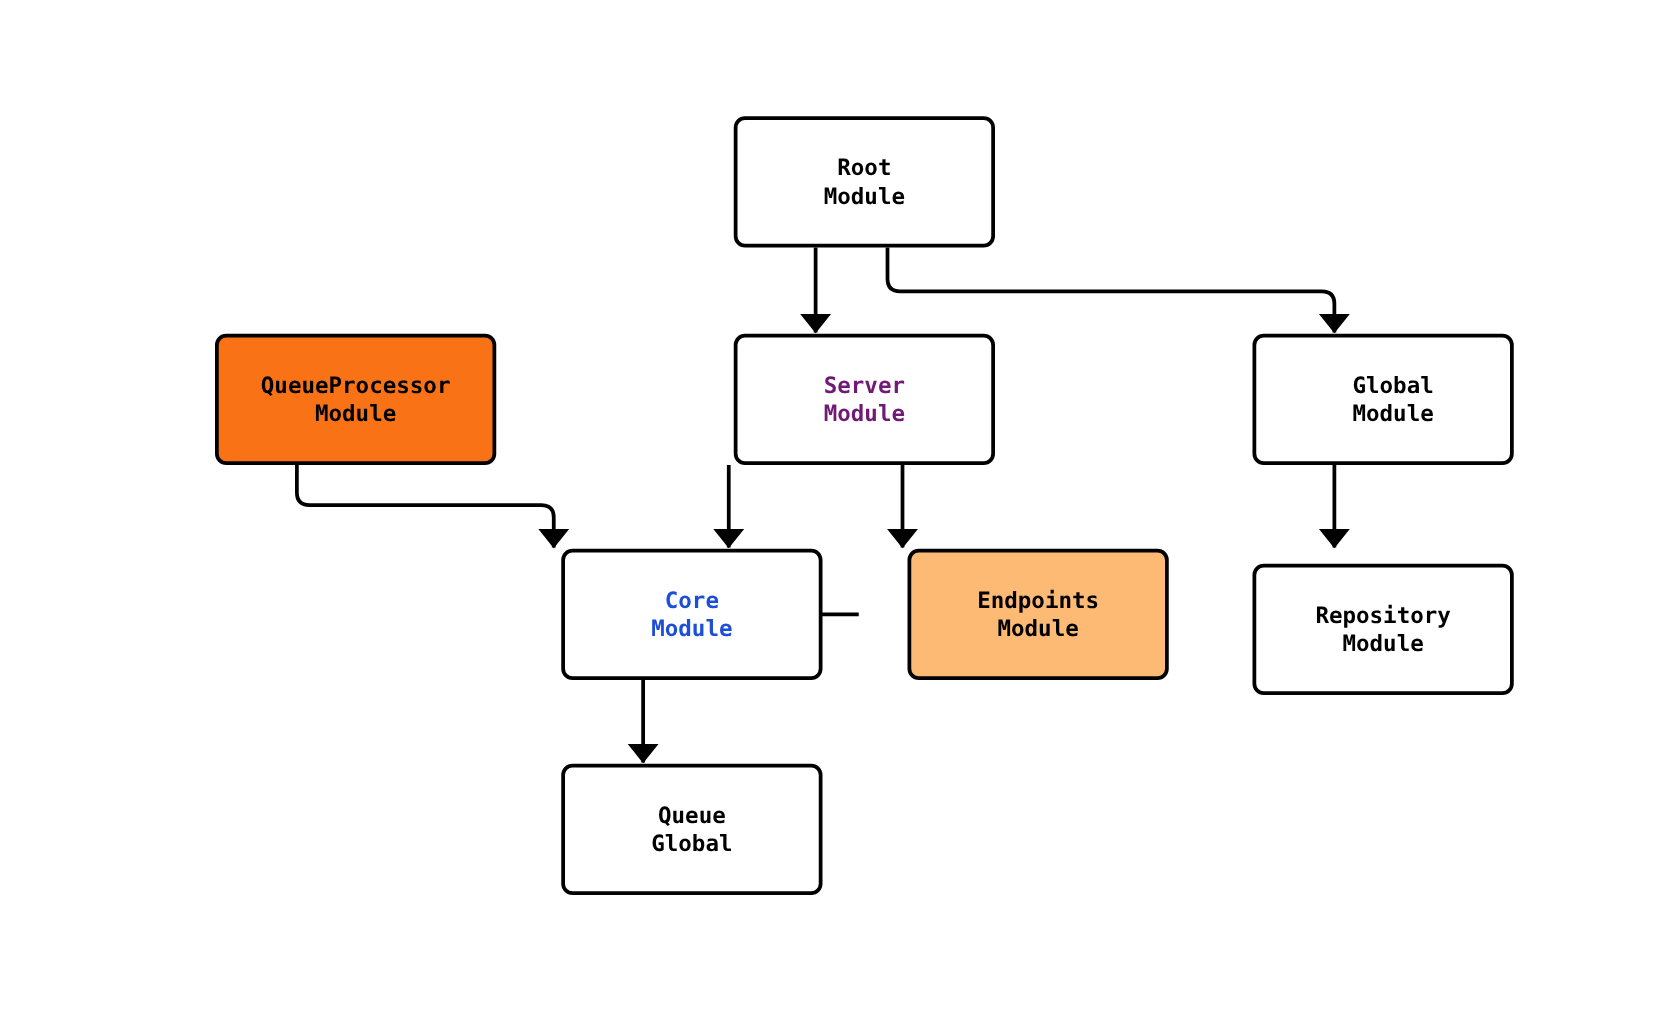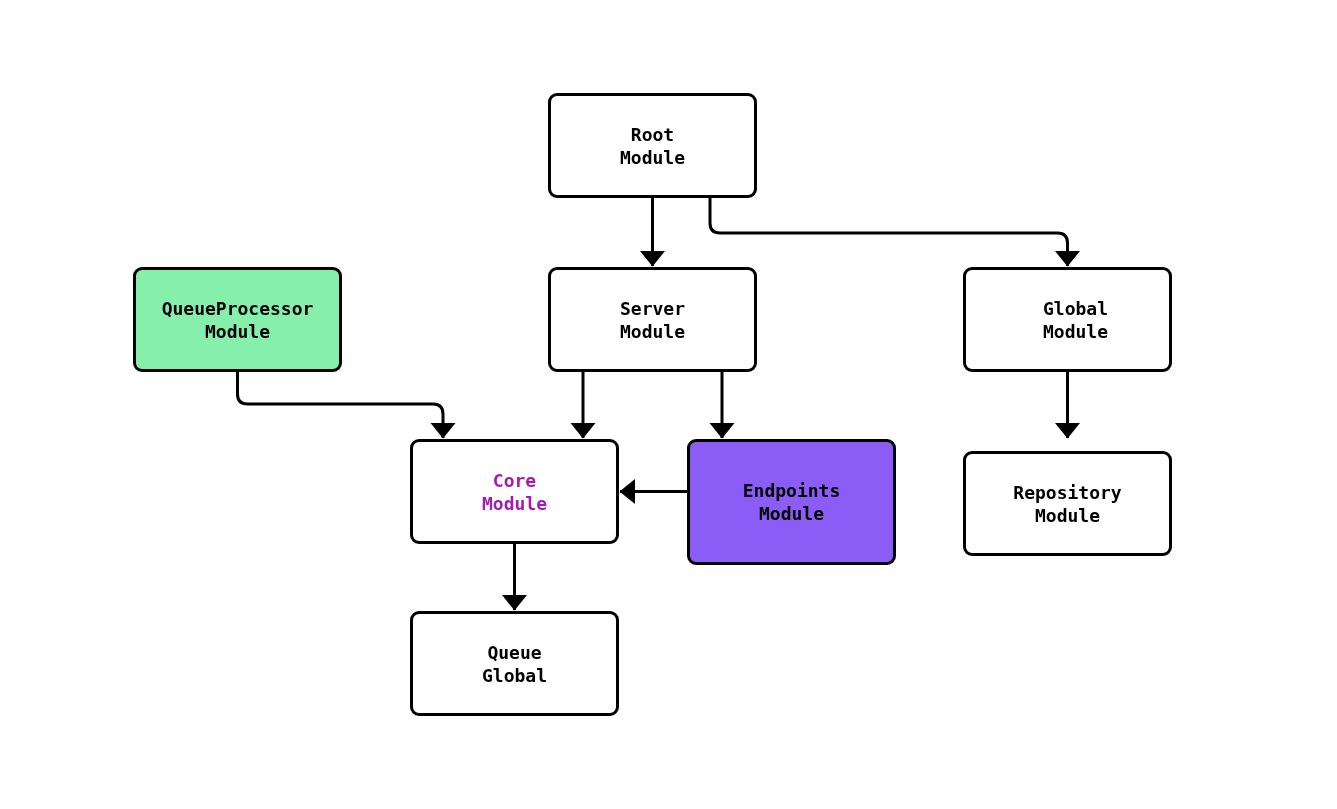--- a/index.html
+++ b/index.html
@@ -33,20 +33,21 @@
   }
   .node {
     position: absolute;
     box-sizing: border-box;
     border: 3px solid #000000;
     border-radius: 9px;
     background: #ffffff;
     display: flex;
     align-items: center;
     justify-content: center;
+    margin-left: 39px;
   }
   .node-label {
     font-family: "DejaVu Sans Mono", monospace;
     font-weight: bold;
     font-size: 18px;
     line-height: 23px;
     color: #000000;
     text-align: center;
     white-space: pre-line;
   }
@@ -71,36 +72,36 @@
         <path class="edge" d="M1067.5,372 L1067.5,438" stroke="#000000" marker-end="url(#arrow)"></path>
         <path class="edge" d="M514.5,544 L514.5,610" stroke="#000000" marker-end="url(#arrow)"></path>
       </g>
   </svg>
   <div>
       <div class="node" style="left: 548px; top: 93px; width: 209px; height: 105px; border-color: rgb(0, 0, 0); background: rgb(255, 255, 255);">
         <span class="node-label" style="color: rgb(0, 0, 0);">Root
 Module</span>
       </div>
       <div class="node" style="left: 548px; top: 267px; width: 209px; height: 105px; border-color: rgb(0, 0, 0); background: rgb(255, 255, 255);">
-        <span class="node-label" style="color: #000000;">Server
+        <span class="node-label" style="color: #701a75;">Server
 Module</span>
       </div>
       <div class="node" style="left: 963px; top: 267px; width: 209px; height: 105px; border-color: rgb(0, 0, 0); background: rgb(255, 255, 255); padding-left: 16px;">
         <span class="node-label" style="color: rgb(0, 0, 0);">Global
 Module</span>
       </div>
-      <div class="node" style="left: 133px; top: 267px; width: 209px; height: 105px; border-color: rgb(0, 0, 0); background: #86efac;">
+      <div class="node" style="left: 133px; top: 267px; width: 225px; height: 105px; border-color: rgb(0, 0, 0); background: #f97316;">
         <span class="node-label" style="color: rgb(0, 0, 0);">QueueProcessor
 Module</span>
       </div>
       <div class="node" style="left: 410px; top: 439px; width: 209px; height: 105px; border-color: rgb(0, 0, 0); background: rgb(255, 255, 255);">
-        <span class="node-label" style="color: #a21caf;">Core
+        <span class="node-label" style="color: #1d4ed8;">Core
 Module</span>
       </div>
-      <div class="node" style="left: 687px; top: 439px; width: 209px; height: 126px; border-color: rgb(0, 0, 0); background: #8b5cf6;">
+      <div class="node" style="left: 687px; top: 439px; width: 209px; height: 105px; border-color: rgb(0, 0, 0); background: #fdba74;">
         <span class="node-label" style="color: rgb(0, 0, 0);">Endpoints
 Module</span>
       </div>
       <div class="node" style="left: 963px; top: 451px; width: 209px; height: 105px; border-color: rgb(0, 0, 0); background: rgb(255, 255, 255);">
         <span class="node-label" style="color: rgb(0, 0, 0);">Repository
 Module</span>
       </div>
       <div class="node" style="left: 410px; top: 611px; width: 209px; height: 105px; border-color: rgb(0, 0, 0); background: rgb(255, 255, 255);">
         <span class="node-label" style="color: rgb(0, 0, 0);">Queue
 Global</span>

